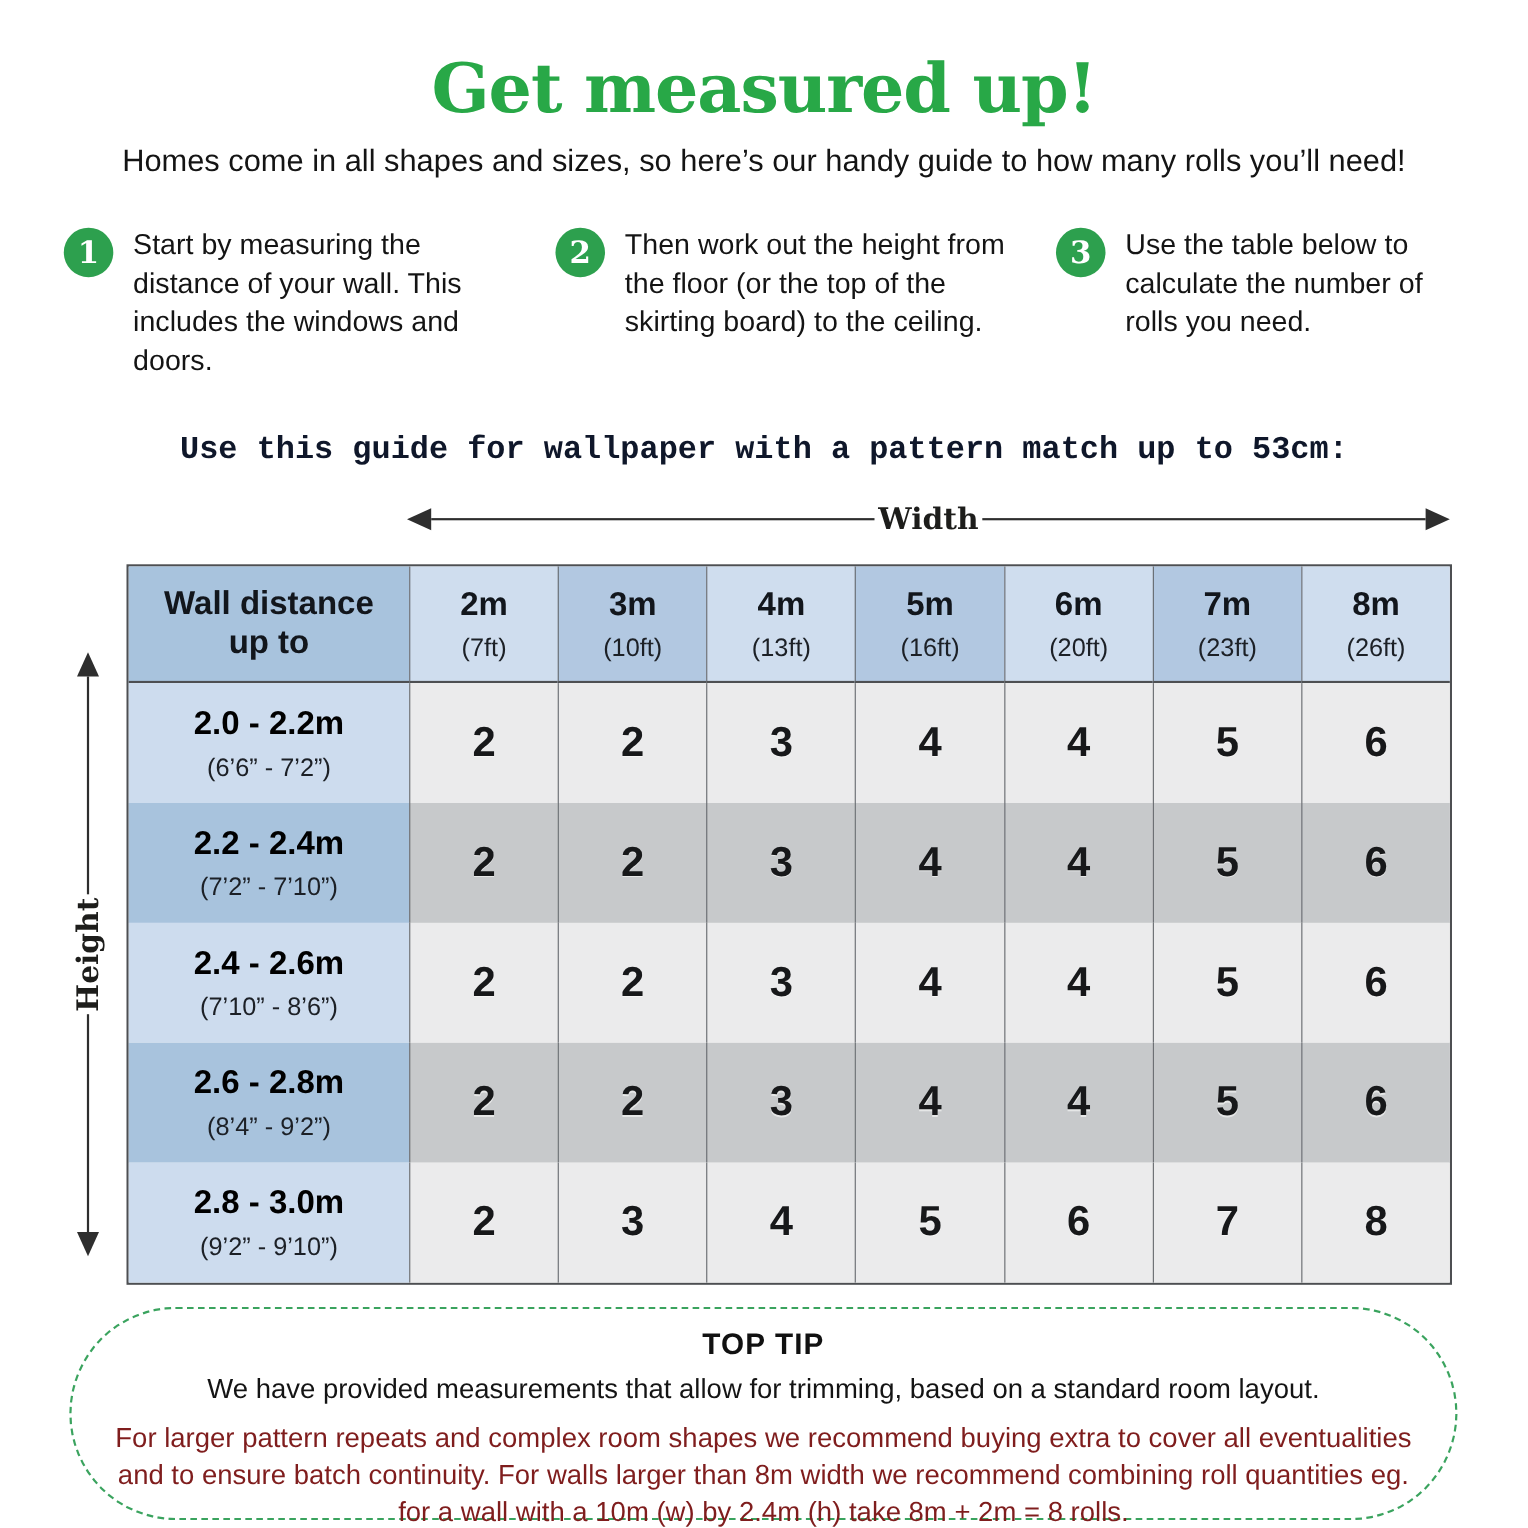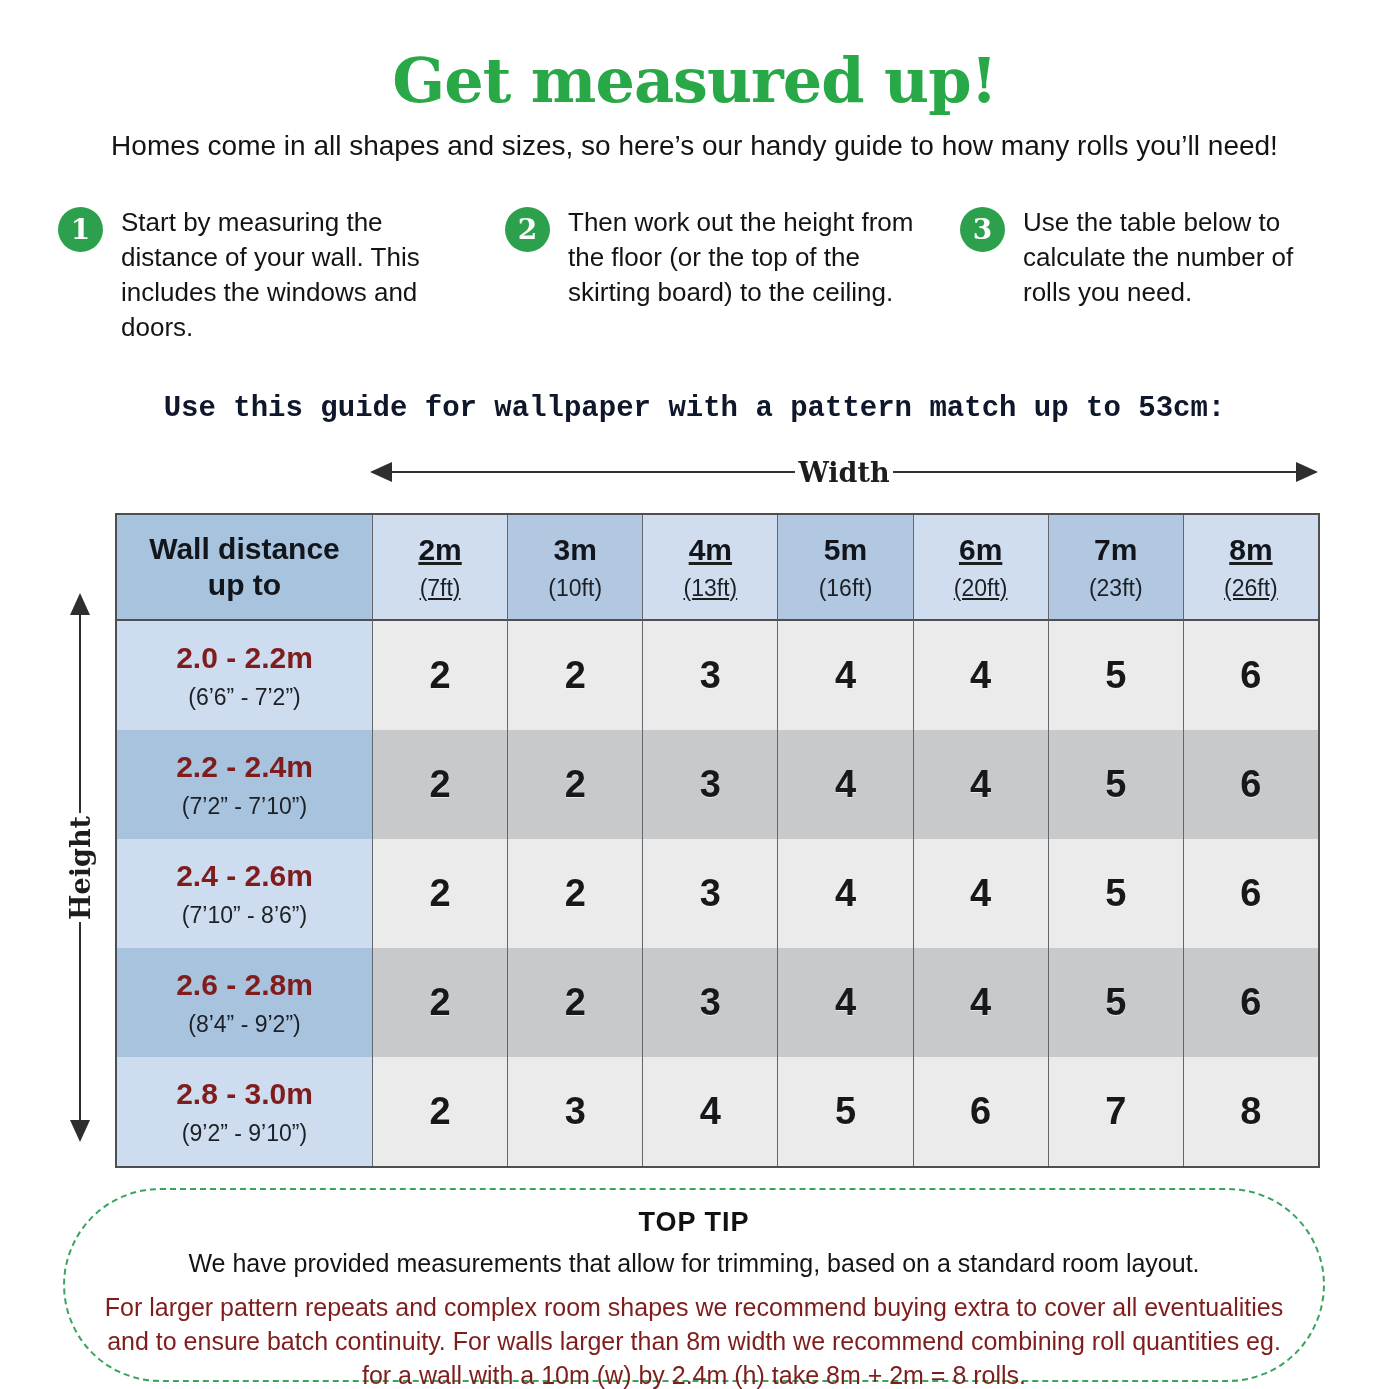--- a/index.html
+++ b/index.html
@@ -113,33 +113,33 @@
   .cell {
     display: flex; flex-direction: column;
     align-items: center; justify-content: center;
     border-left: 1px solid #63666b;
   }
   .col-first { border-left: none; }
   .hdr { height: 106px; border-bottom: 2px solid #4d4f52; }
   .datarow { height: 109px; }
 
   .hdr-corner { background: #a8c3dd; }
-  .hdr-lt { background: #cfddee; text-decoration: underline; }
+  .hdr-lt { background: #cfddee; }
   .hdr-dk { background: #b2c8e1; }
   .lab-lt { background: #cddcee; }
   .lab-dk { background: #a8c3dd; }
   .val-lt { background: #ebebec; }
   .val-dk { background: #c7c9cb; }
 
   .corner-line {
     font-size: 30px; font-weight: bold; line-height: 36px; color: #12161c;
   }
   .hdr-m { font-size: 30px; font-weight: bold; color: #12161c; }
   .hdr-ft { font-size: 23px; margin-top: 8px; color: #1c2026; }
-  .row-range { font-size: 30px; font-weight: bold; color: #7f1d1d; }
+  .row-range { font-size: 30px; font-weight: bold; color: #000000; }
   .row-imperial { font-size: 23px; margin-top: 9px; color: #1c2026; }
   .val {
     font-size: 38px; font-weight: bold; color: #17181a;
     text-shadow: 0 1px 0 rgba(255,255,255,0.55);
   }
 
   
   .tip {
     position: absolute; left: 63px; top: 1188px; width: 1262px; height: 194px;
     border: 2px dashed #3aa35e;

